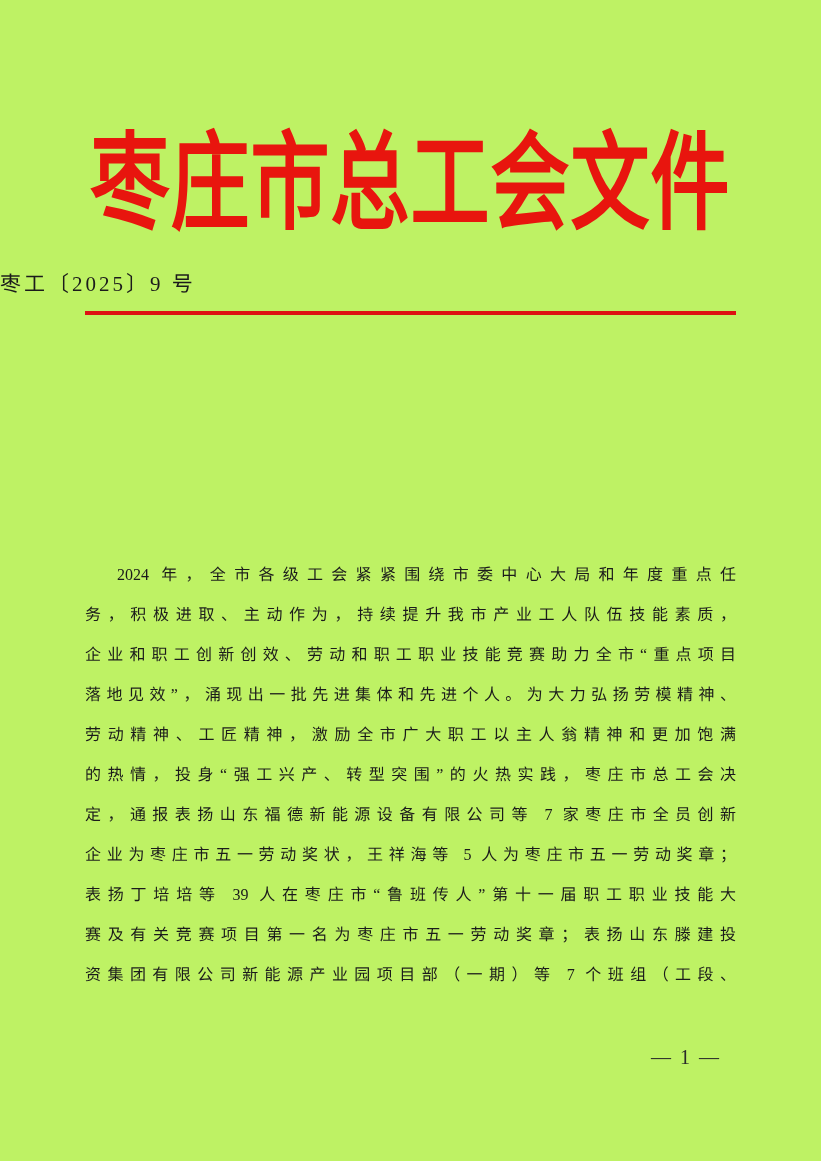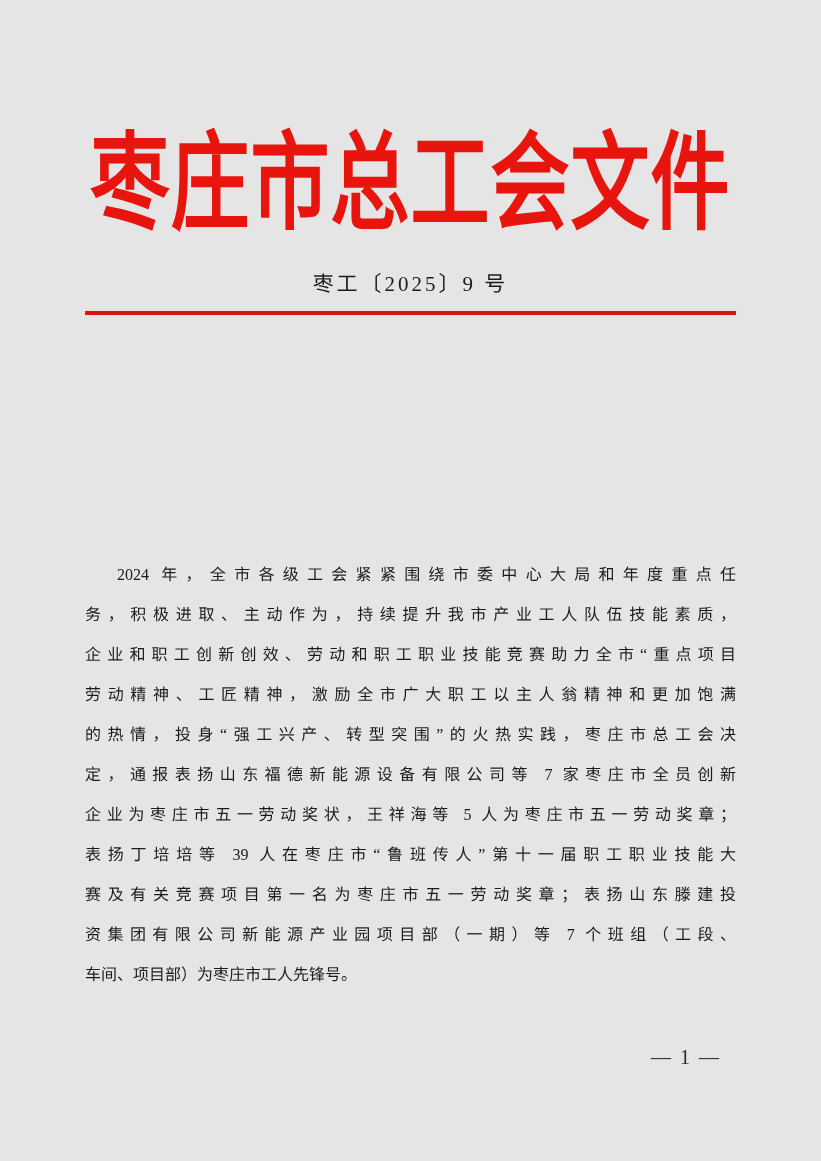--- a/index.html
+++ b/index.html
@@ -5,21 +5,21 @@
   * { margin: 0; padding: 0; box-sizing: border-box; }
   html, body { background: #ffffff; }
   body {
     font-family: "Liberation Serif", "DejaVu Serif", serif;
     width: 821px;
   }
   .page {
     position: relative;
     width: 821px;
     height: 1161px;
-    background: #e5e5e5;
+    background: #bef264;
     overflow: hidden;
   }
   .header-title {
     position: absolute;
     top: 96px;
     left: 0;
     width: 100%;
     text-align: center;
     font-size: 79px;
     font-weight: 900;
@@ -27,21 +27,20 @@
     transform: scaleY(1.35);
     transform-origin: top center;
     letter-spacing: 1px;
     white-space: nowrap;
   }
   .doc-number {
     position: absolute;
     top: 267px;
     left: 0;
     width: 100%;
-    text-align: center;
     font-size: 21px;
     color: var(--text-black, #1b1b1b);
     letter-spacing: 3px;
   }
   .red-line {
     position: absolute;
     top: 311px;
     left: 85px;
     width: 651px;
     height: 4px;
@@ -95,25 +94,25 @@
 
   <div class="doc-number">枣工〔2025〕9 号</div>
 
   <div class="red-line"></div>
 
 
   <div class="body-text">
     <div class="body-line first">2024 年，全市各级工会紧紧围绕市委中心大局和年度重点任</div>
     <div class="body-line">务，积极进取、主动作为，持续提升我市产业工人队伍技能素质，</div>
     <div class="body-line">企业和职工创新创效、劳动和职工职业技能竞赛助力全市“重点项目</div>
+    <div class="body-line">落地见效”，涌现出一批先进集体和先进个人。为大力弘扬劳模精神、</div>
     <div class="body-line">劳动精神、工匠精神，激励全市广大职工以主人翁精神和更加饱满</div>
     <div class="body-line">的热情，投身“强工兴产、转型突围”的火热实践，枣庄市总工会决</div>
     <div class="body-line">定，通报表扬山东福德新能源设备有限公司等 7 家枣庄市全员创新</div>
     <div class="body-line">企业为枣庄市五一劳动奖状，王祥海等 5 人为枣庄市五一劳动奖章；</div>
     <div class="body-line">表扬丁培培等 39 人在枣庄市“鲁班传人”第十一届职工职业技能大</div>
     <div class="body-line">赛及有关竞赛项目第一名为枣庄市五一劳动奖章；表扬山东滕建投</div>
     <div class="body-line">资集团有限公司新能源产业园项目部（一期）等 7 个班组（工段、</div>
-    <div class="body-line last">车间、项目部）为枣庄市工人先锋号。</div>
   </div>
 
   <div class="page-number">— 1 —</div>
 
 </div>
 
 </body></html>

